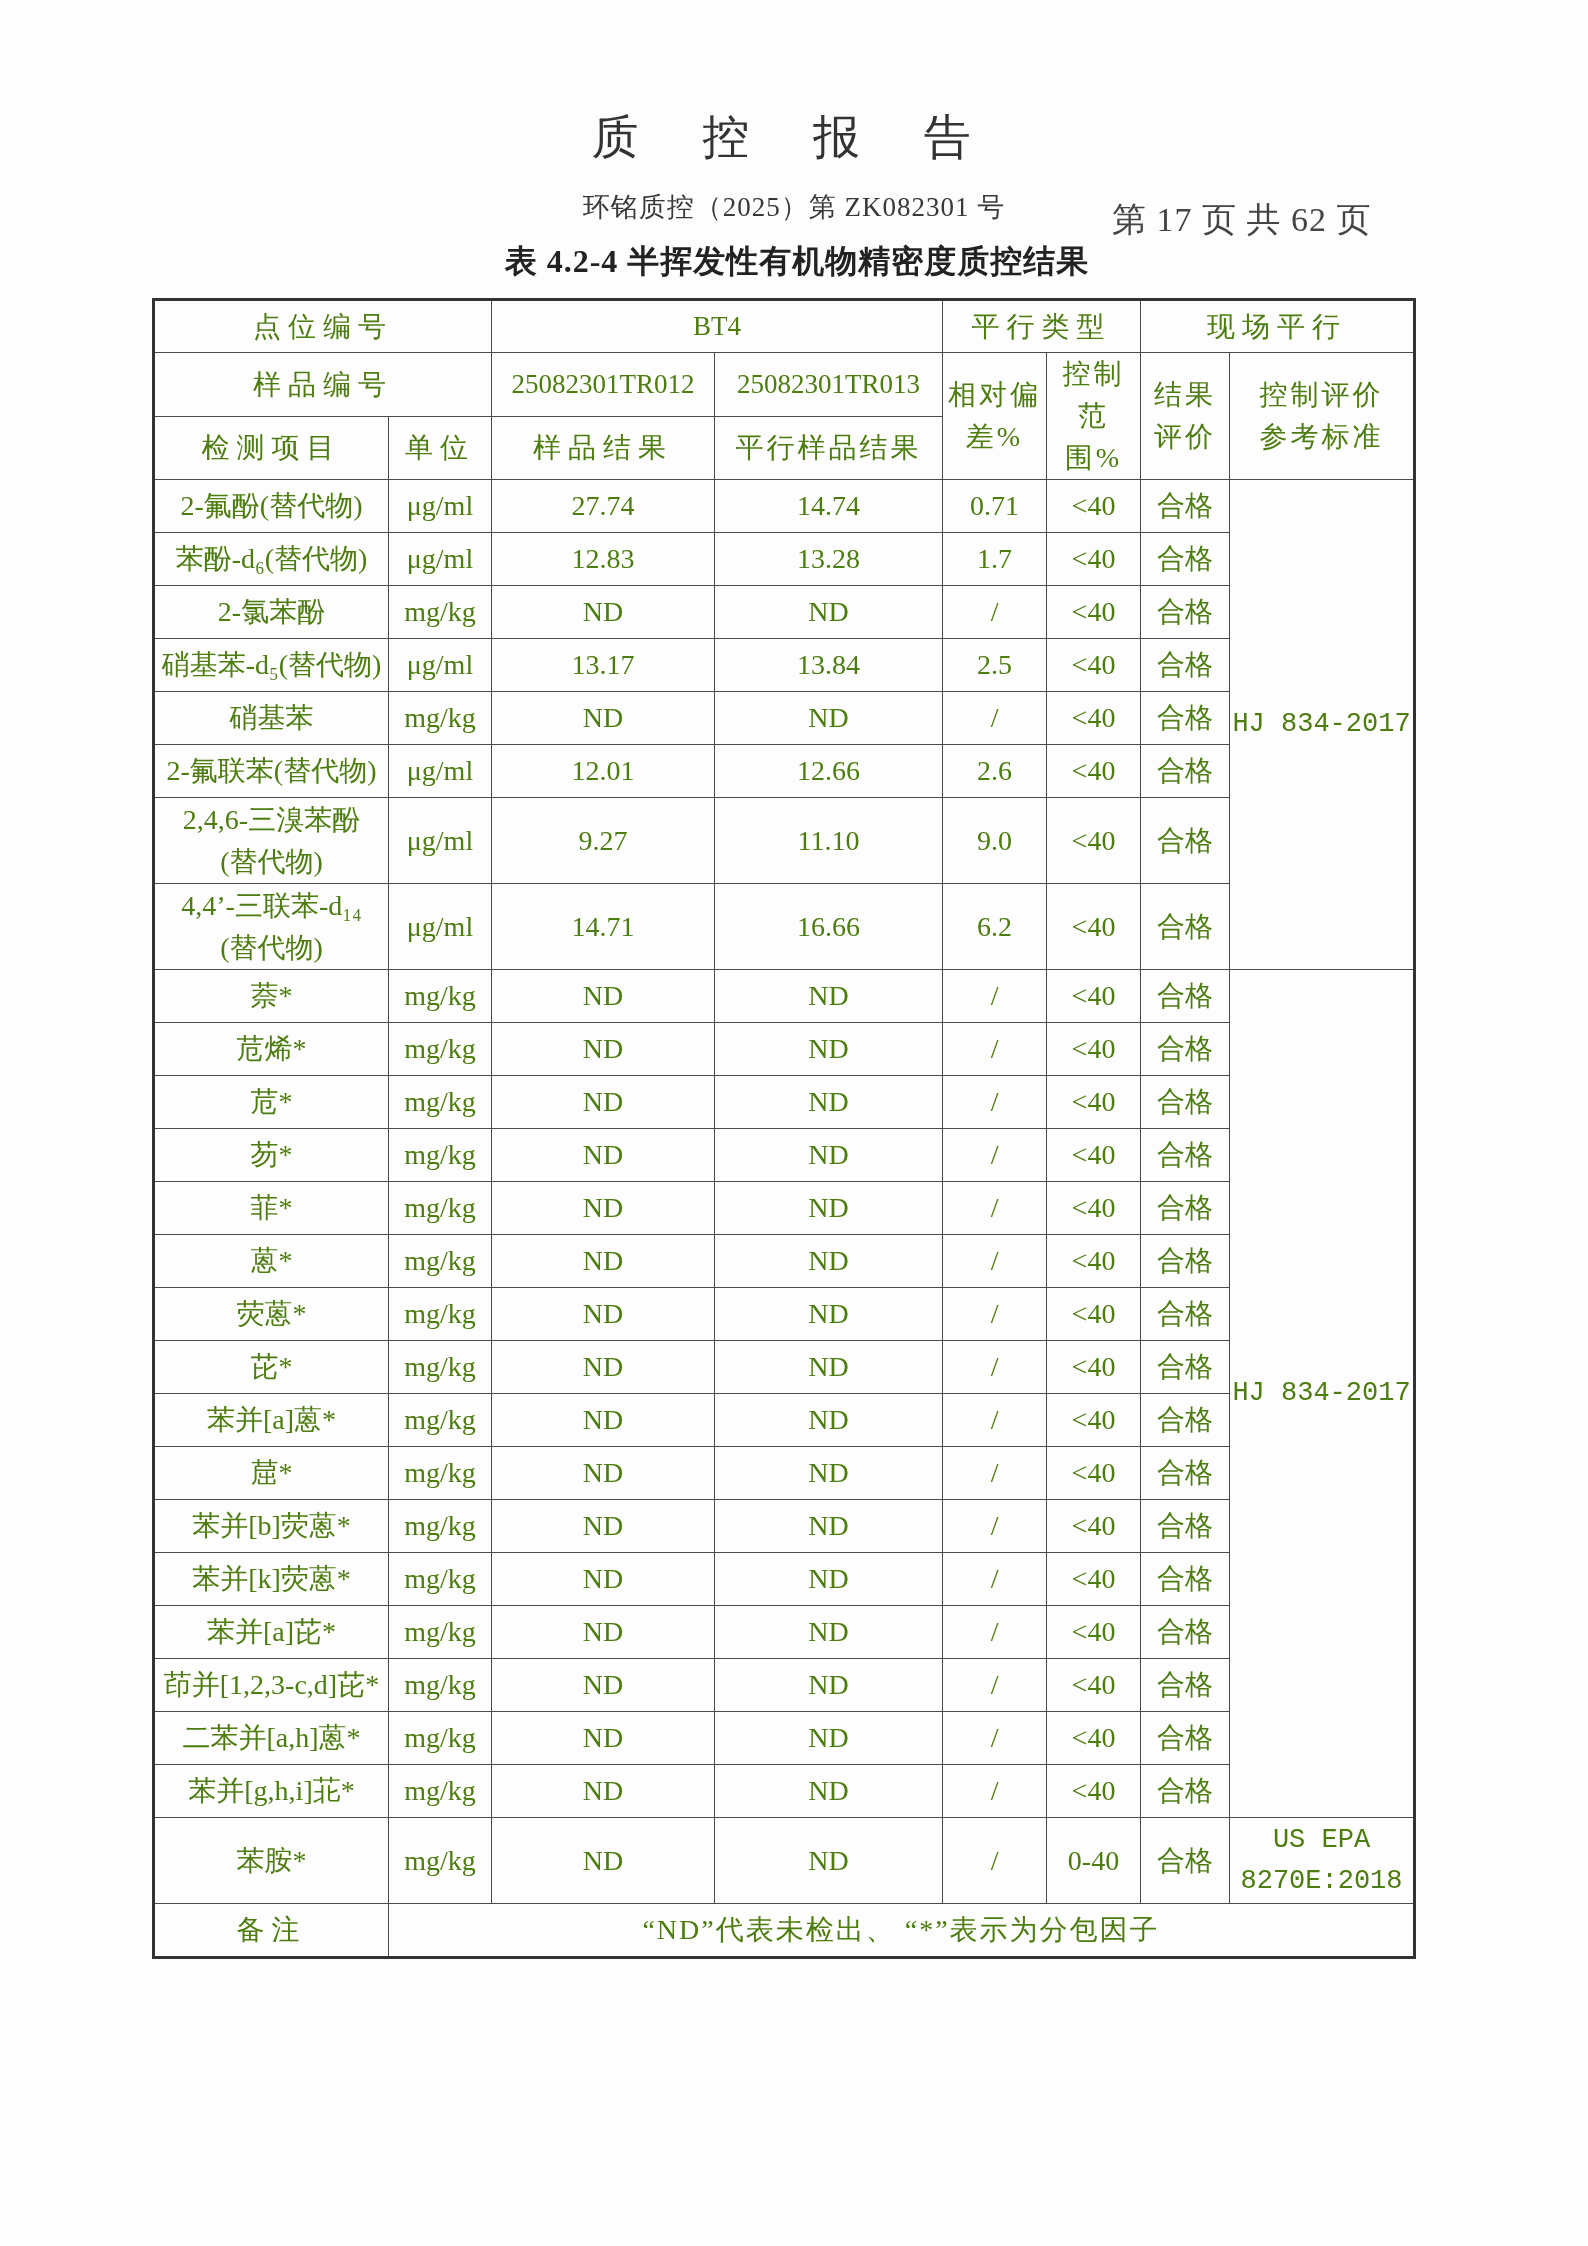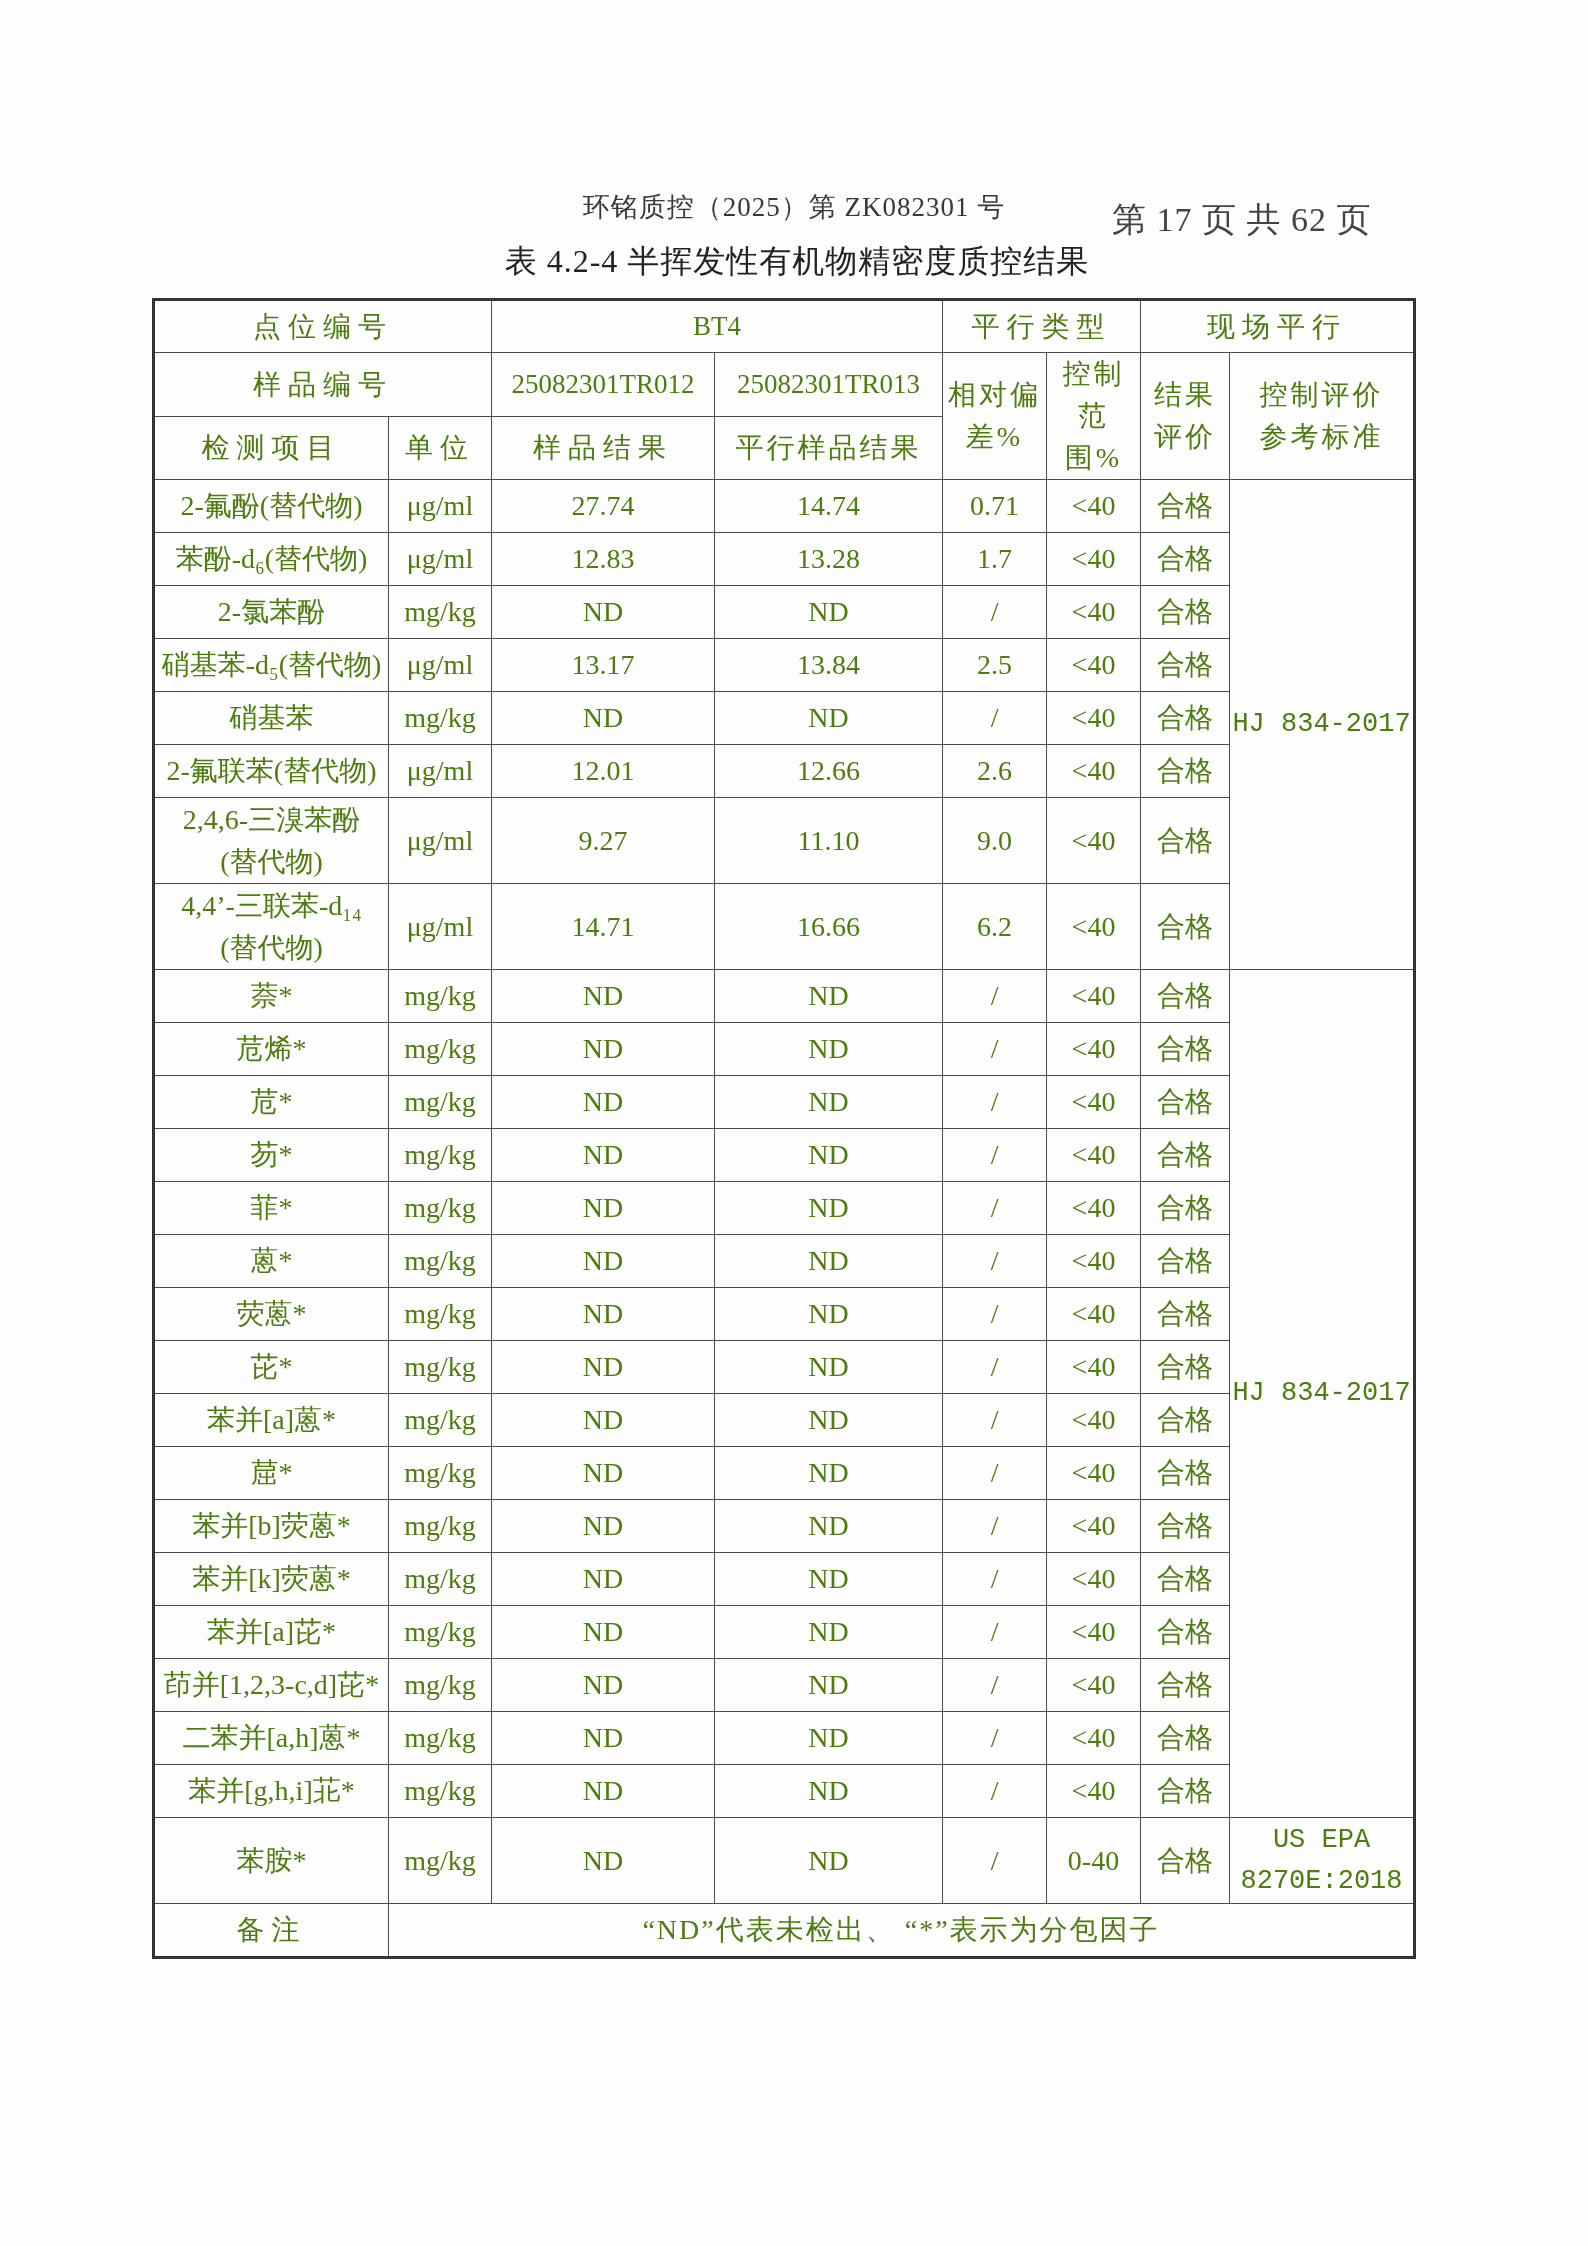--- a/index.html
+++ b/index.html
@@ -20,21 +20,21 @@
     position:absolute;top:164px;left:394px;width:800px;
     text-align:center;font-size:27px;letter-spacing:1px;
     color:#383838;white-space:nowrap;margin-top:25px;
   }
   .page-marker{
     position:absolute;top:197px;left:1112px;
     font-size:34px;letter-spacing:1px;color:#444;white-space:nowrap;
   }
   .table-caption{
     position:absolute;top:240px;left:397px;width:800px;
-    text-align:center;font-size:32px;font-weight:normal;
+    text-align:center;font-size:32px;font-weight:bold;
     letter-spacing:1px;color:#222;white-space:nowrap;
   }
   table.qc{
     position:absolute;left:152px;top:298px;width:1261px;
     border-collapse:collapse;table-layout:fixed;
     font-size:28px;text-align:center;color:#4d7c0f;
     border:3px solid #333;
     padding-left:8px;
   }
   table.qc th,table.qc td{
@@ -55,20 +55,21 @@
   .spread2{letter-spacing:3px;}
   .code{letter-spacing:0;font-size:27px;}
   .std{font-size:27px;letter-spacing:0;font-family:Liberation Mono, monospace;}
   .remark-text{letter-spacing:2px;}
 </style>
 </head>
 <body>
 
 <div class="page">
 
+  <div class="doc-title">质 控 报 告</div>
   <div class="doc-number">环铭质控（2025）第 ZK082301 号</div>
   <div class="page-marker">第 17 页 共 62 页</div>
   <div class="table-caption">表 4.2-4  半挥发性有机物精密度质控结果</div>
 
   <table class="qc">
     <colgroup>
       <col style="width:235px">
         <col style="width:103px">
       <col style="width:223px">
         <col style="width:228px">

